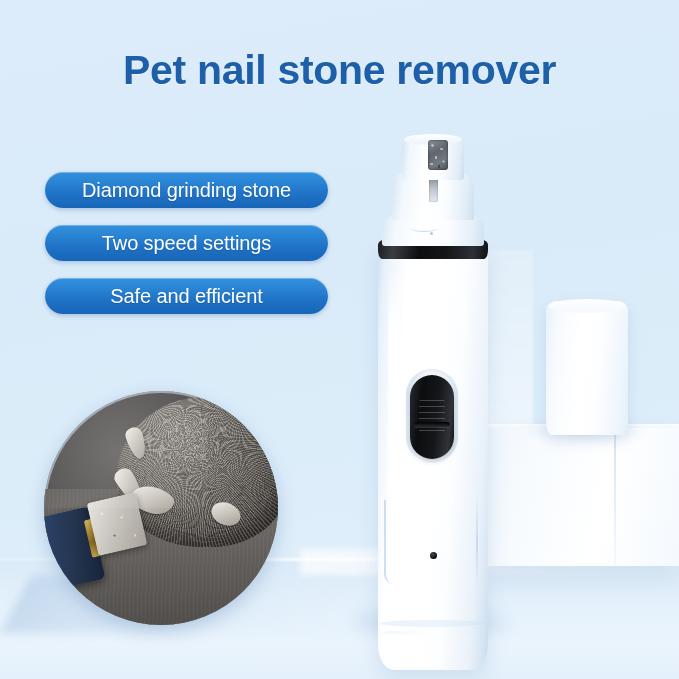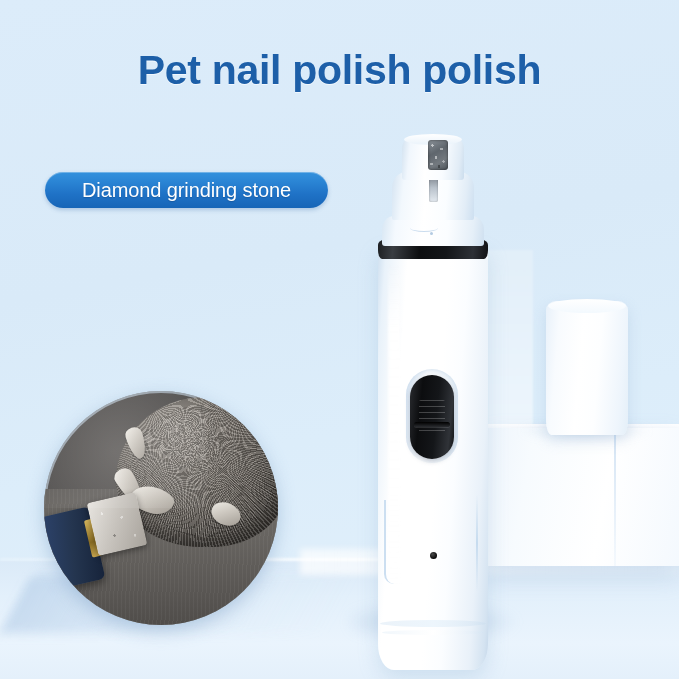--- a/index.html
+++ b/index.html
@@ -384,26 +384,32 @@
 
     <div class="mid"></div>
     <div class="mid-slot-bar"></div>
     <div class="mid-slot"></div>
 
     <div class="topcap"></div>
     <div class="topcap-lip"></div>
     <div class="stone"></div>
   </div>
 
-  <div class="title">Pet nail polish polish</div>
+  <div class="title">Pet nail stone remover</div>
 
   <div class="badges">
     <div class="badge">
       <span class="badge-label">Diamond grinding stone</span>
     </div>
+    <div class="badge">
+      <span class="badge-label">Two speed settings</span>
+    </div>
+    <div class="badge">
+      <span class="badge-label">Safe and efficient</span>
+    </div>
   </div>
 
   <div class="inset">
     <div class="inset-table"></div>
     <div class="inset-table-grain"></div>
 
     <div class="paw"></div>
     <div class="fur"></div>
     <div class="fur2"></div>
 

